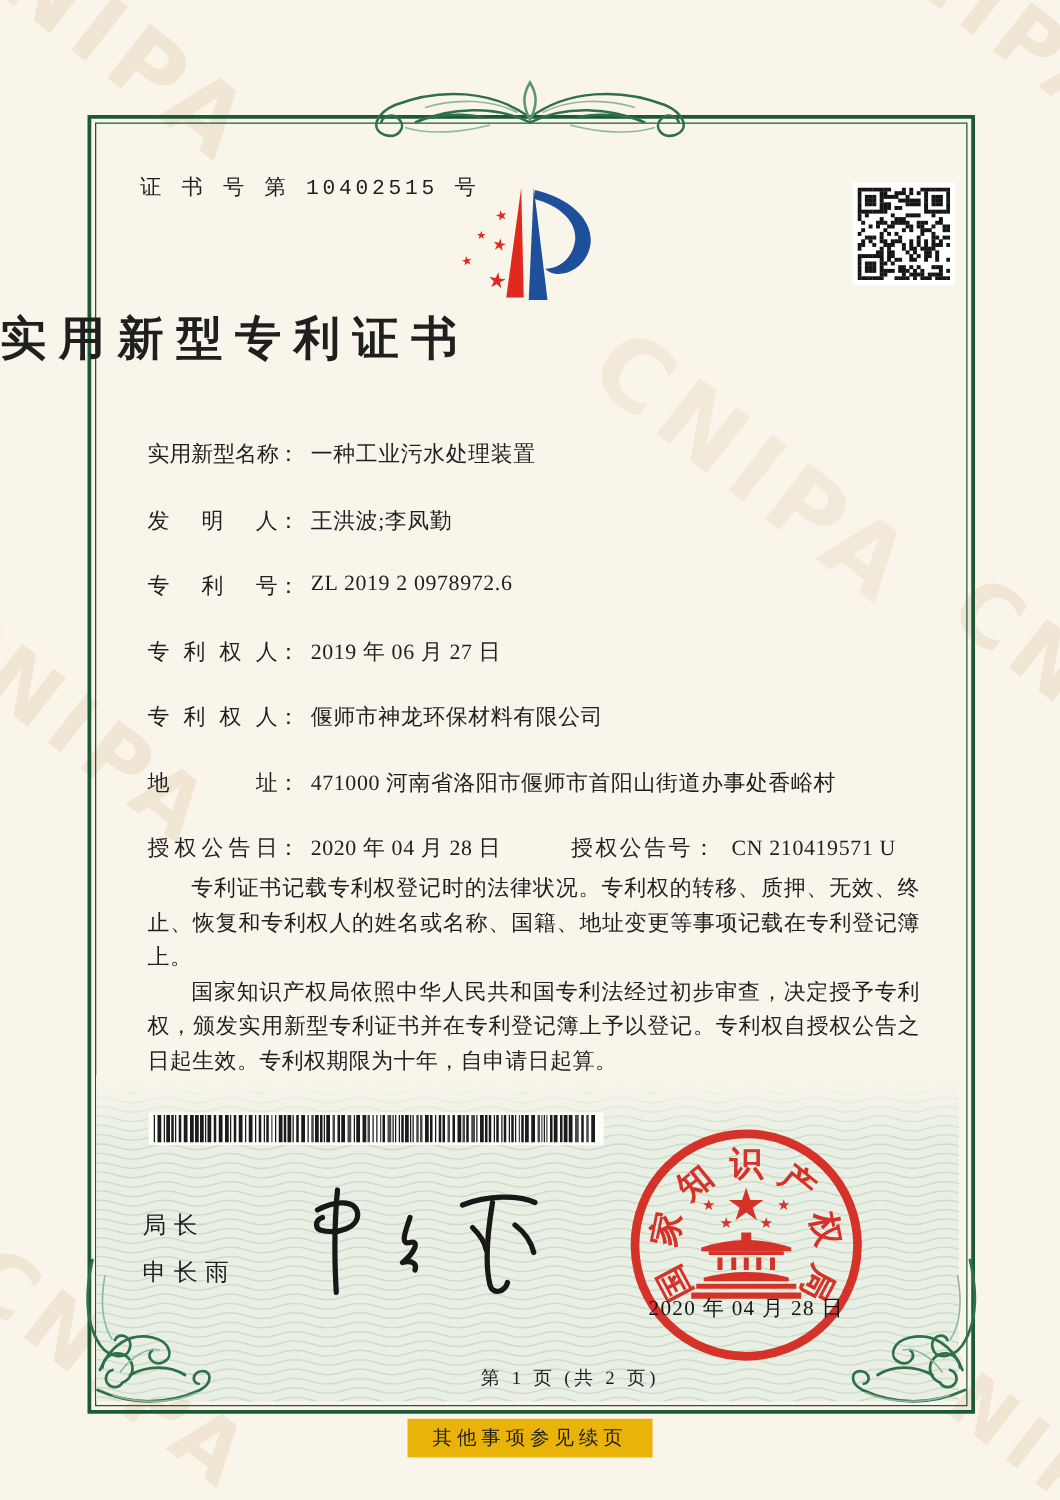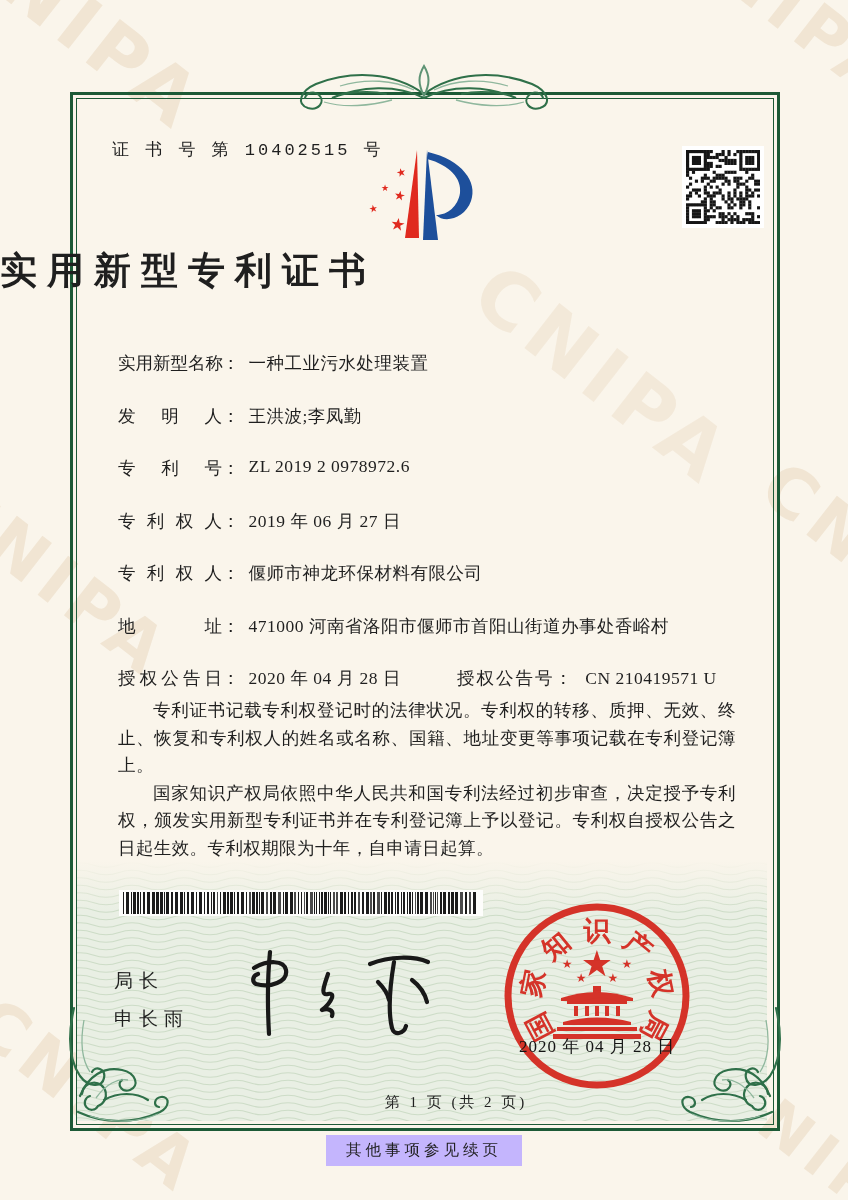--- a/index.html
+++ b/index.html
@@ -59,21 +59,21 @@
   .sig { position:absolute; left:232px; top:938px; z-index:3; }
 
   .seal { position:absolute; left:500px; top:899px; z-index:3; opacity:.94; }
   .seal-date { position:absolute; left:500px; top:1035px; width:194px; text-align:center;
                font-size:17px; letter-spacing:1px; color:#141414; z-index:4; }
 
   .page-info { position:absolute; left:0; top:1093px; width:100%; text-align:center;
                font-size:15px; letter-spacing:3px; z-index:3;padding-left:32px; }
 
   .note { position:absolute; left:50%; transform:translateX(-50%); top:1135px;
-          background:#c4b5fd; padding:5px 20px; font-size:15.5px; letter-spacing:4px; }
+          background:#eab308; padding:5px 20px; font-size:15.5px; letter-spacing:4px; }
 
   
   .orn { position:absolute; z-index:4; pointer-events:none; }
   .orn-top { left:50%; top:64px; transform:translateX(-50%); }
   .orn-bl { left:60px; top:1000px; }
   .orn-br { left:658px; top:1000px; transform:scaleX(-1); }
 </style>
 </head>
 <body>
 

